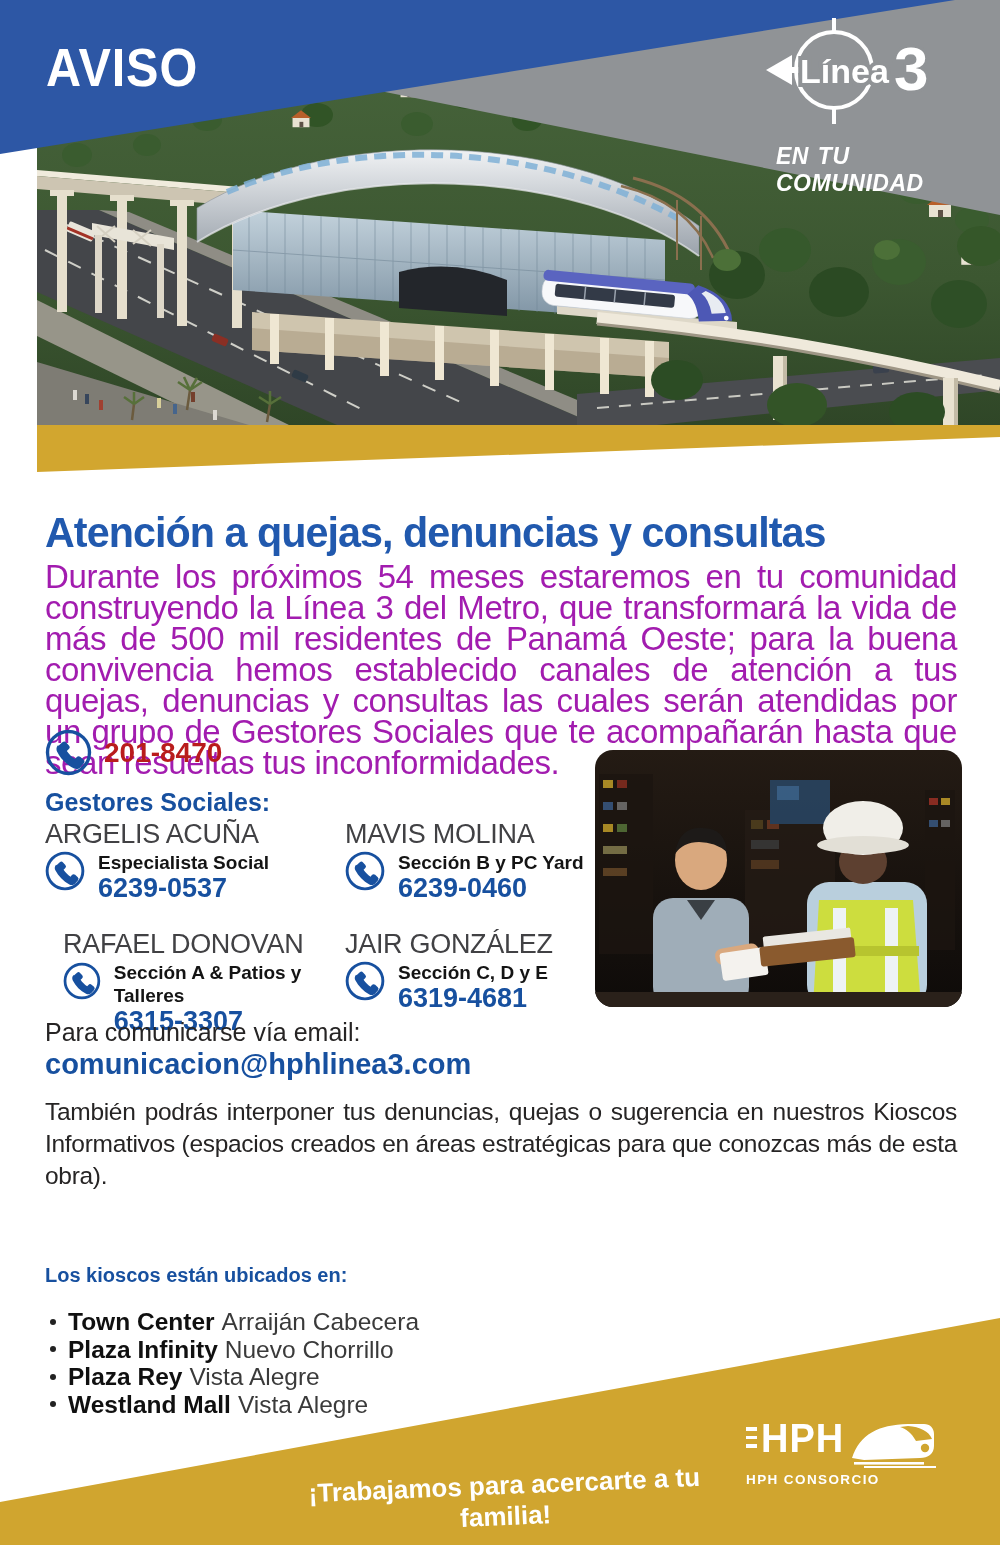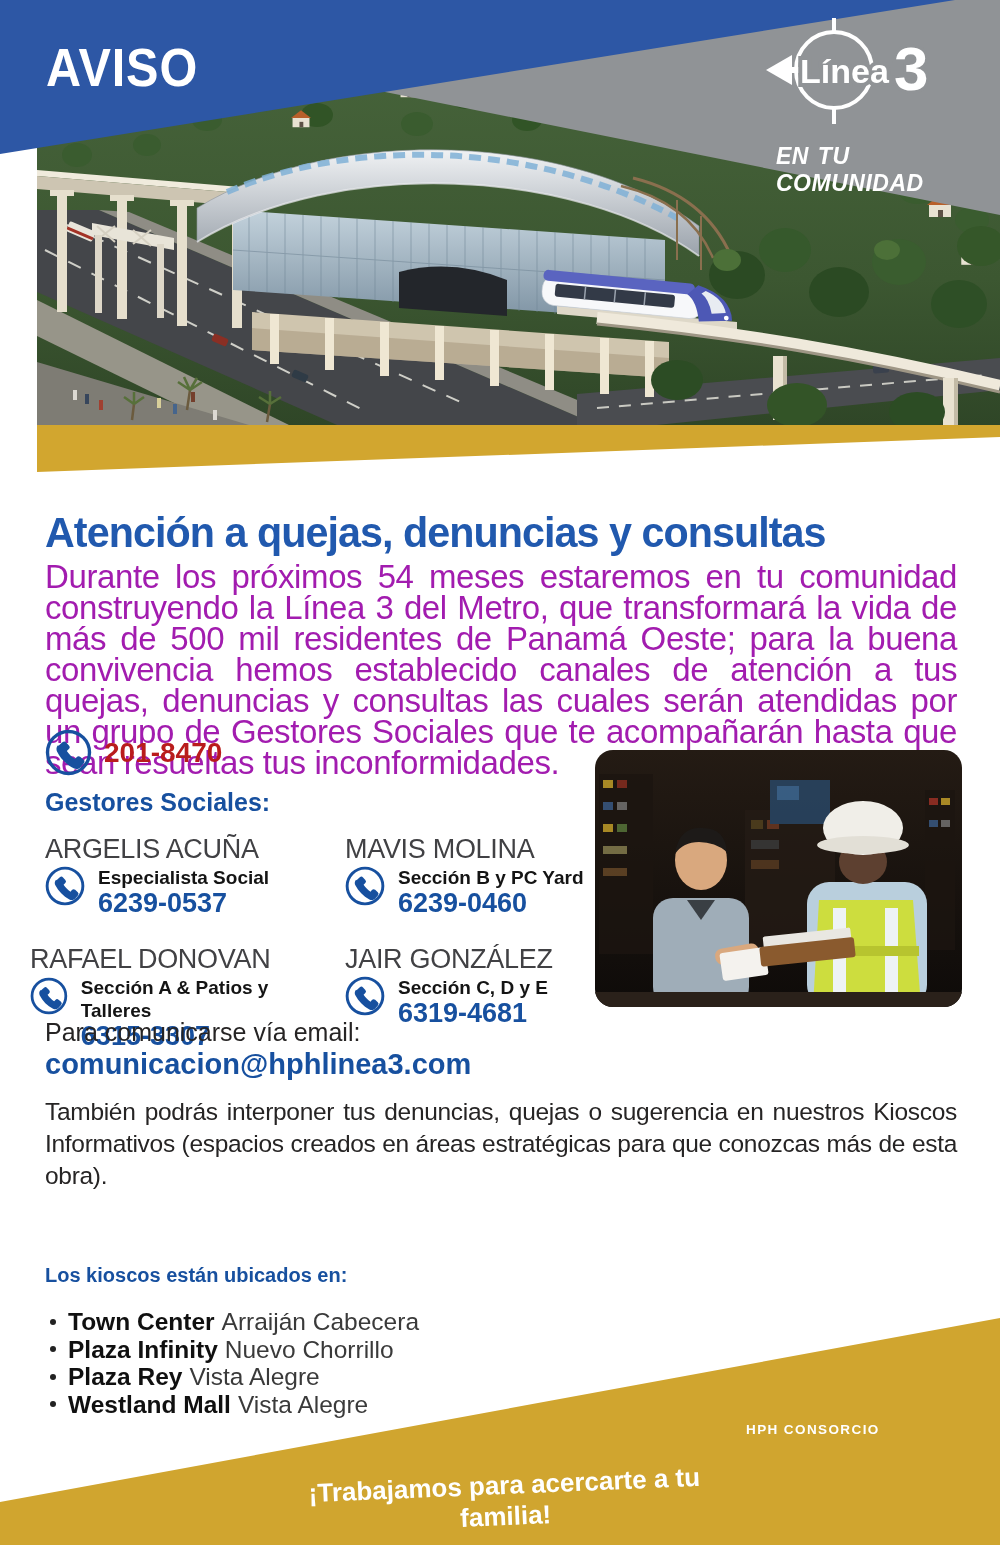--- a/index.html
+++ b/index.html
@@ -19,21 +19,21 @@
   .tagline{position:absolute;left:776px;top:143px;z-index:4;color:#fff;font-size:23px;font-weight:bold;
            font-style:italic;letter-spacing:.5px;word-spacing:2px;}
   
   .title{position:absolute;left:45px;top:508px;width:920px;color:#2159ae;font-size:43px;font-weight:bold;
          letter-spacing:-1px;transform:scaleX(.96);transform-origin:left top;}
   .intro{position:absolute;left:45px;top:561px;width:912px;color:#a21caf;font-size:33px;line-height:31px;
          letter-spacing:-.4px;text-align:justify;}
   .hotline{position:absolute;left:45px;top:729px;display:flex;align-items:center;z-index:5;}
   .hotline .num{margin-left:12px;color:#b91c1c;font-size:28px;font-weight:bold;}
   .gest-head{position:absolute;left:45px;top:788px;color:#17509f;font-size:25px;font-weight:bold;}
-  .gcard{position:absolute;width:300px;margin-top:15px;}
+  .gcard{position:absolute;width:300px;}
   .gcard .gname{font-size:27px;color:#414144;line-height:28px;letter-spacing:-.3px;}
   .gcard .grow{display:flex;margin-top:3px;}
   .gcard .gtxt{margin-left:13px;}
   .gcard .grole{font-size:19px;font-weight:bold;color:#141414;line-height:23px;}
   .gcard .gphone{font-size:27px;font-weight:bold;color:#17509f;line-height:28px;}
   .email-label{position:absolute;left:45px;top:1018px;color:#262424;font-size:25px;}
   .email-addr{position:absolute;left:45px;top:1048px;color:#17509f;font-size:29px;font-weight:bold;}
   .para{position:absolute;left:45px;width:912px;color:#262424;font-size:24.5px;line-height:32px;
         letter-spacing:-.3px;text-align:justify;}
   .p1{top:1096px;} .p2{top:1168px;}
@@ -317,21 +317,21 @@
         <circle cx="23.5" cy="23.5" r="21" fill="none" stroke="#17509f" stroke-width="3.4"></circle>
         <path transform="translate(23.5 23.5) scale(1.05)" fill="#17509f" d="M-9.5,-6.5 l3.7,-3.2 a2.6,2.6 0 0 1 3.6,.1 l2.6,2.9 a2.6,2.6 0 0 1 -.3,3.7 l-1.7,1.5 c2.1,3.1 4.7,5.7 7.8,7.8 l1.5,-1.7 a2.6,2.6 0 0 1 3.7,-.3 l2.9,2.6 a2.6,2.6 0 0 1 .1,3.6 l-3.2,3.7 c-1.6,1.6 -4.2,1.9 -6.3,.8 c-6.8,-3.4 -12.3,-9 -15.7,-15.7 c-1.1,-2.1 -.8,-4.7 .8,-6.3 z"></path>
       </svg>
       <div class="gtxt">
         <div class="grole">Sección B y PC Yard</div>
         <div class="gphone">6239-0460</div>
       </div>
     </div>
   </div>
 
-  <div class="gcard" style="left:30px;top:930px;">
+  <div class="gcard" style="left:63px;top:930px;">
     <div class="gname">RAFAEL DONOVAN</div>
     <div class="grow">
       <svg width="40" height="40" viewBox="0 0 47 47">
         <circle cx="23.5" cy="23.5" r="21" fill="none" stroke="#17509f" stroke-width="3.4"></circle>
         <path transform="translate(23.5 23.5) scale(1.05)" fill="#17509f" d="M-9.5,-6.5 l3.7,-3.2 a2.6,2.6 0 0 1 3.6,.1 l2.6,2.9 a2.6,2.6 0 0 1 -.3,3.7 l-1.7,1.5 c2.1,3.1 4.7,5.7 7.8,7.8 l1.5,-1.7 a2.6,2.6 0 0 1 3.7,-.3 l2.9,2.6 a2.6,2.6 0 0 1 .1,3.6 l-3.2,3.7 c-1.6,1.6 -4.2,1.9 -6.3,.8 c-6.8,-3.4 -12.3,-9 -15.7,-15.7 c-1.1,-2.1 -.8,-4.7 .8,-6.3 z"></path>
       </svg>
       <div class="gtxt">
         <div class="grole">Sección A &amp; Patios y Talleres</div>
         <div class="gphone">6315-3307</div>
       </div>
@@ -438,17 +438,32 @@
     <div class="kiosk-item">
       <span class="dot"></span>
       <span class="kname">Westland Mall</span>
       <span class="kloc">Vista Alegre</span>
     </div>
   </div>
 
   <div class="footer">
     <div class="slogan">¡Trabajamos para acercarte a tu familia!</div>
     <div class="hph">
+      <div class="hph-row">
+        <span class="hph-dashes">
+            <i></i>
+            <i></i>
+            <i></i>
+          </span>
+        <span class="hph-text">HPH</span>
+        <svg width="92" height="50" viewBox="0 0 92 50" style="margin-left:2px">
+          <path d="M2,40 C10,16 28,7 58,6 L74,6 C80,6 84,10 84,16 L84,28 C84,36 78,40 70,40 L14,42 Z" fill="#ffffff"></path>
+          <path d="M58,8 C70,9 79,13 82,21 L66,23 C61,14 56,11 50,9 Z" fill="#d0a52f"></path>
+          <circle cx="75" cy="30" r="4.2" fill="#d0a52f"></circle>
+          <rect x="4" y="44" width="70" height="2.6" fill="#ffffff"></rect>
+          <rect x="14" y="48" width="72" height="2.2" fill="#ffffff"></rect>
+        </svg>
+      </div>
       <div class="hph-sub">HPH CONSORCIO</div>
     </div>
   </div>
 
 </div>
 
 </body></html>

